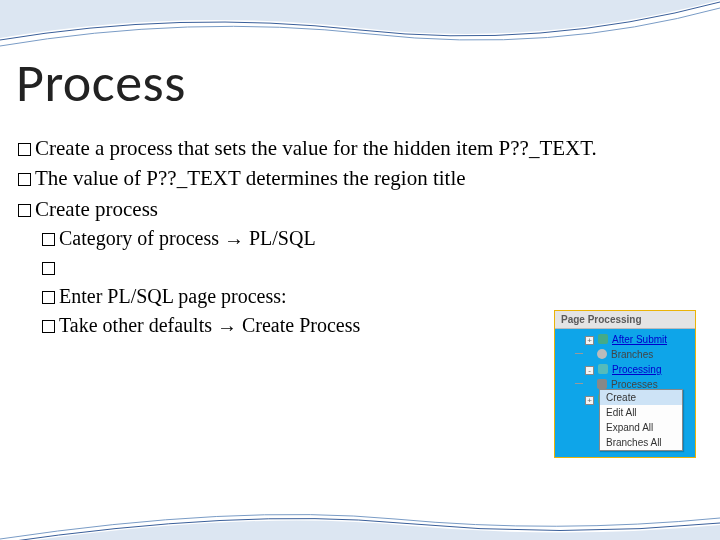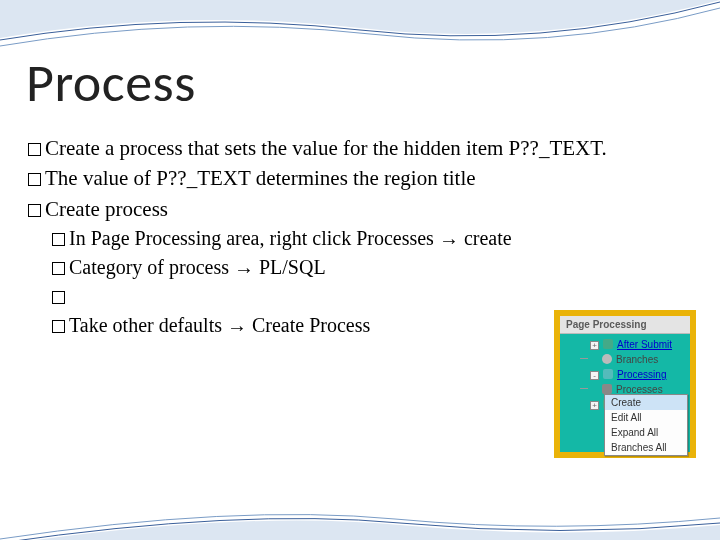--- a/index.html
+++ b/index.html
@@ -20,21 +20,21 @@
   }
   .bottom-swoosh {
     position: absolute;
     bottom: 0; right: 0;
     width: 720px; height: 40px;
     pointer-events: none;
   }
   .content {
     position: absolute;
     top: 50px;
-    left: 26px;
+    left: 16px;
     right: 20px;
   }
   h1 {
     font-family: 'Calibri Light', Calibri, Arial, sans-serif;
     font-weight: 300;
     font-size: 54px;
     color: #222;
     letter-spacing: 0.5px;
     margin-bottom: 18px;
   }
@@ -57,22 +57,22 @@
     margin-right: 4px;
     vertical-align: -1px;
   }
   .arrow { font-family: Arial, sans-serif; }
   .screenshot-inset {
     position: absolute;
     top: 310px;
     right: 24px;
     width: 142px;
     height: 148px;
-    background: #14b8a6;
-    border: 6px solid #eab308;
+    background: #0ea5e9;
+    border: 1px solid #eab308;
     font-family: Tahoma, Arial, sans-serif;
     font-size: 10px;
     color: #333;
   }
   .pp-header {
     background: #e4e4e4;
     border-bottom: 1px solid #bbb;
     padding: 3px 6px;
     font-weight: bold;
     color: #5a5a5a;
@@ -150,27 +150,27 @@
     </div>
     <div class="li">
       <span class="bullet"></span><span>The value of P??_TEXT determines the region title</span>
     </div>
     <div class="li">
       <span class="bullet"></span><span>Create process</span>
     </div>
 
     <div class="inner-list">
       <div class="li">
-        <span class="bullet"></span><span>In Page Processing area, right click Processes </span><span class="arrow">→</span><span> create</span>
-      </div>
-      <div class="li">
         <span class="bullet"></span><span>Category of process </span><span class="arrow">→</span><span> PL/SQL</span>
       </div>
       <div class="li">
         <span class="bullet"></span>
+      </div>
+      <div class="li">
+        <span class="bullet"></span><span>Enter PL/SQL page process:</span>
       </div>
       <div class="li">
         <span class="bullet"></span><span>Take other defaults </span><span class="arrow">→</span><span> Create Process</span>
       </div>
     </div>
   </div>
 </div>
 
 <div class="screenshot-inset">
   <div class="pp-header">Page Processing</div>

